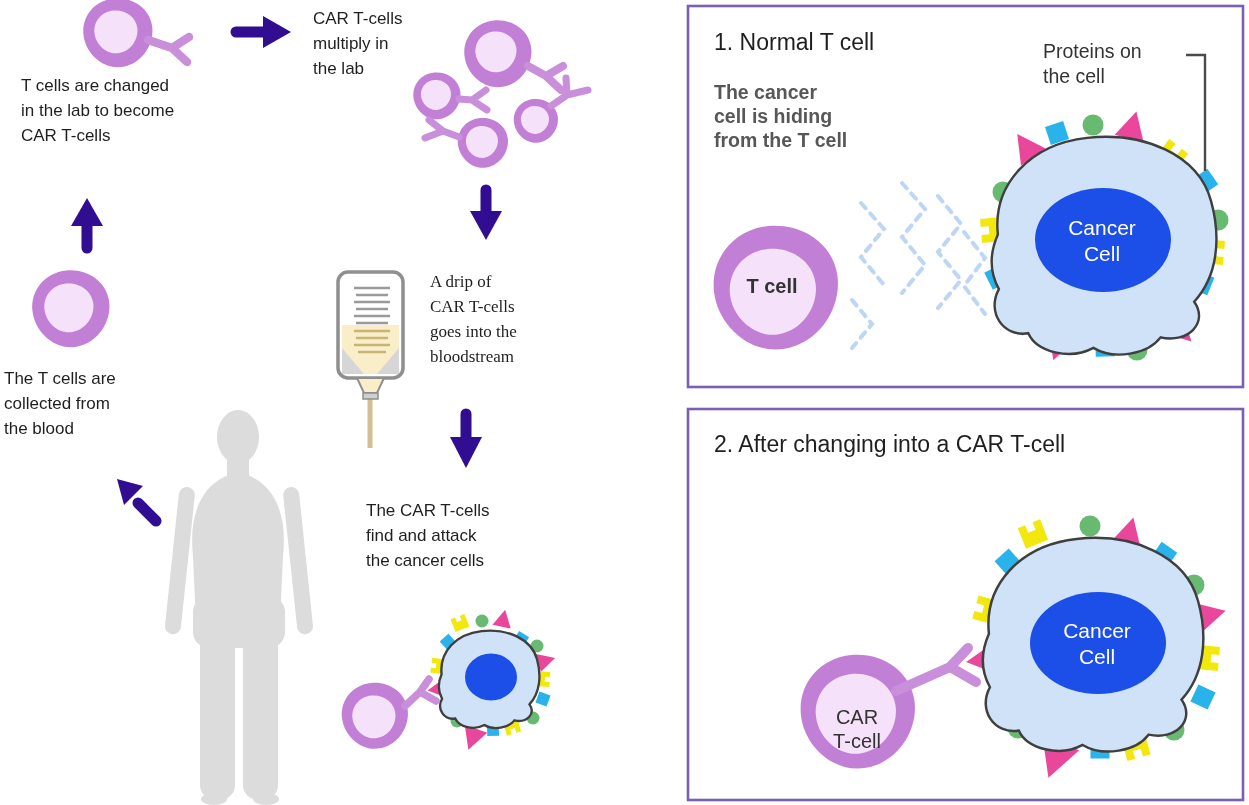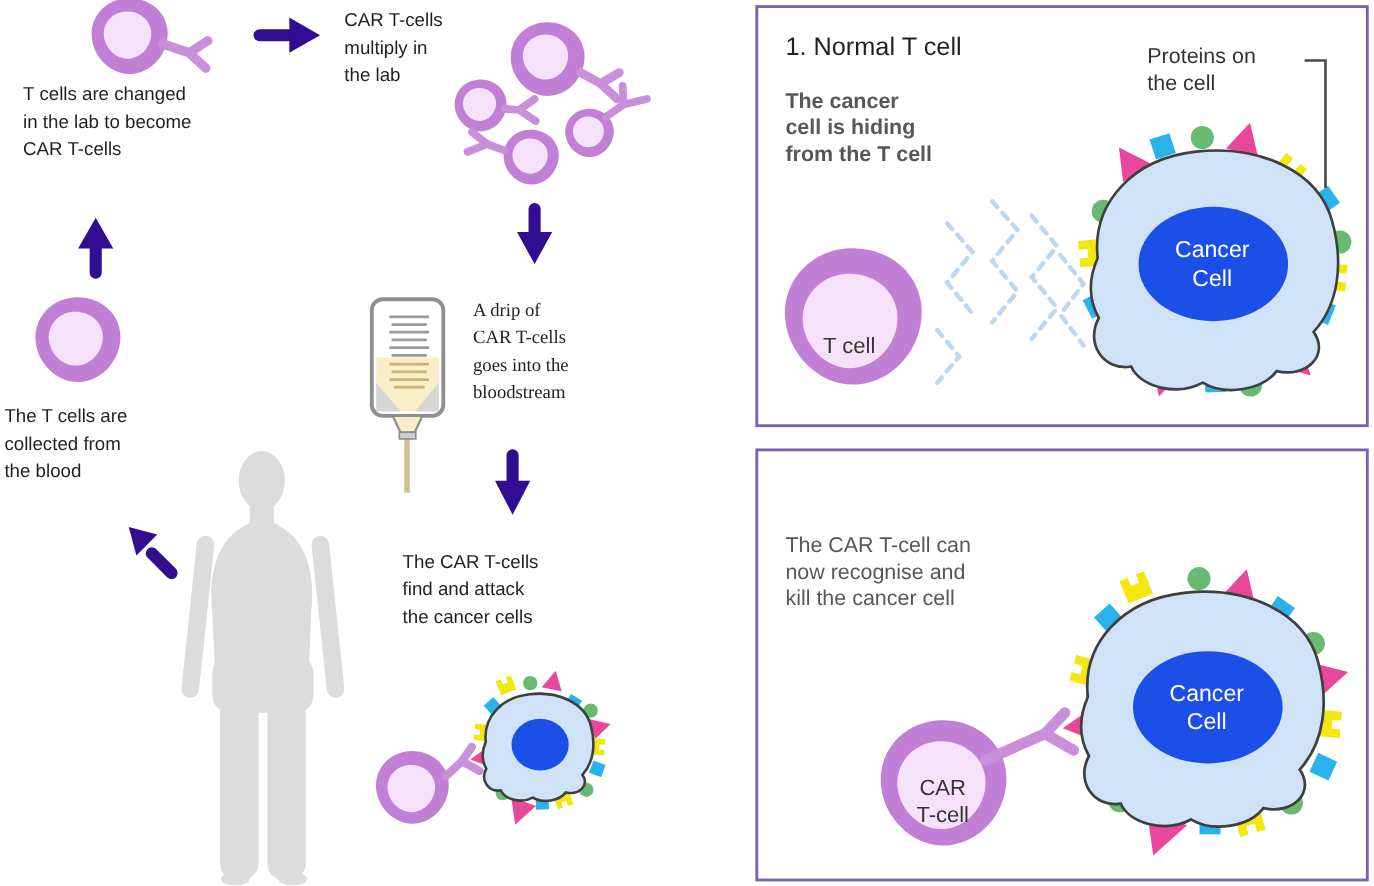--- a/index.html
+++ b/index.html
@@ -253,25 +253,23 @@
 <div class="t" style="left:366px;top:498px;">The CAR T-cells
 find and attack
 the cancer cells</div>
 
 <div class="t head" style="left:714px;top:28px;">1. Normal T cell</div>
 <div class="t sub" style="left:714px;top:80px;font-weight:bold;">The cancer
 cell is hiding
 from the T cell</div>
 <div class="t callout" style="left:1011px;top:39px;margin-left:32px;">Proteins on
 the cell</div>
-<div class="t cell-label" style="left:772px;top:315px;">T cell</div>
+<div class="t cell-label" style="left:772px;top:286px;font-weight:bold;">T cell</div>
 <div class="t nucleus-label" style="left:1102px;top:241px;">Cancer
 Cell</div>
 
-<div class="t sub" style="left:714px;top:484px;">The CAR T-cell can
-now recognise and
-kill the cancer cell</div>
+<div class="t head" style="left:714px;top:430px;">2. After changing into a CAR T-cell</div>
 <div class="t cell-label" style="left:857px;top:729px;">CAR
 T-cell</div>
 <div class="t nucleus-label" style="left:1097px;top:644px;">Cancer
 Cell</div>
 
 </div>
 
 </body></html>

